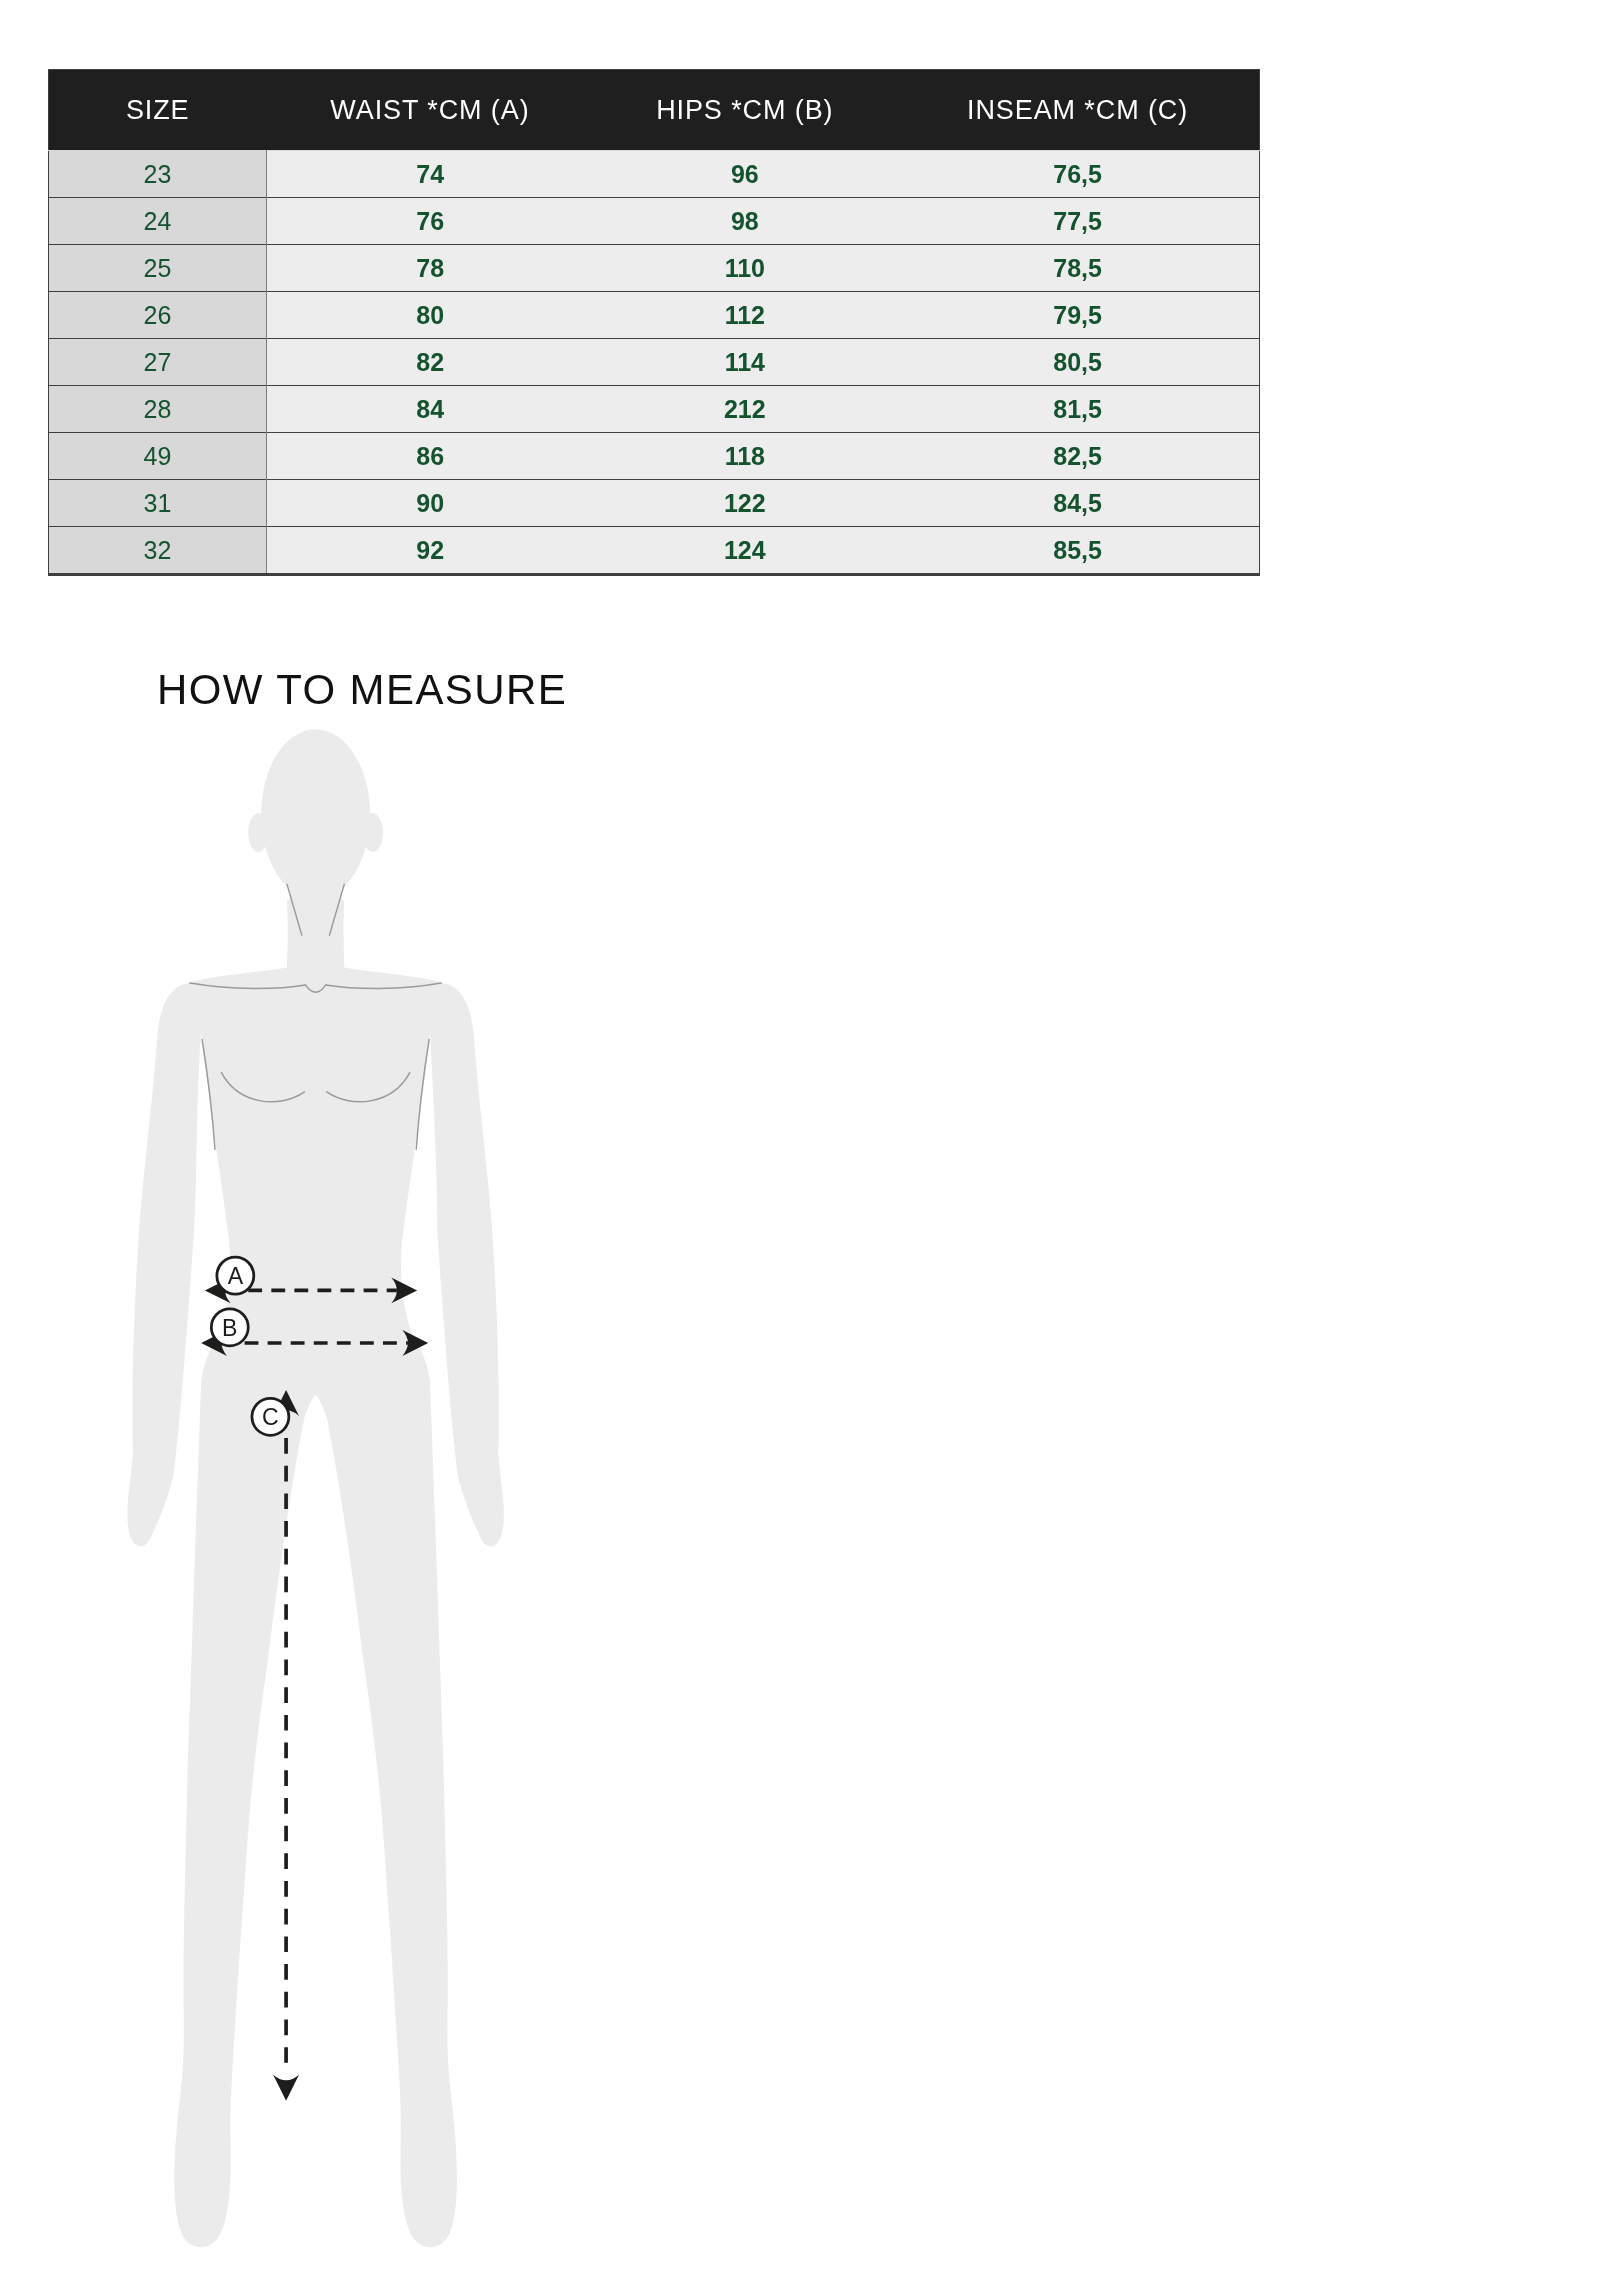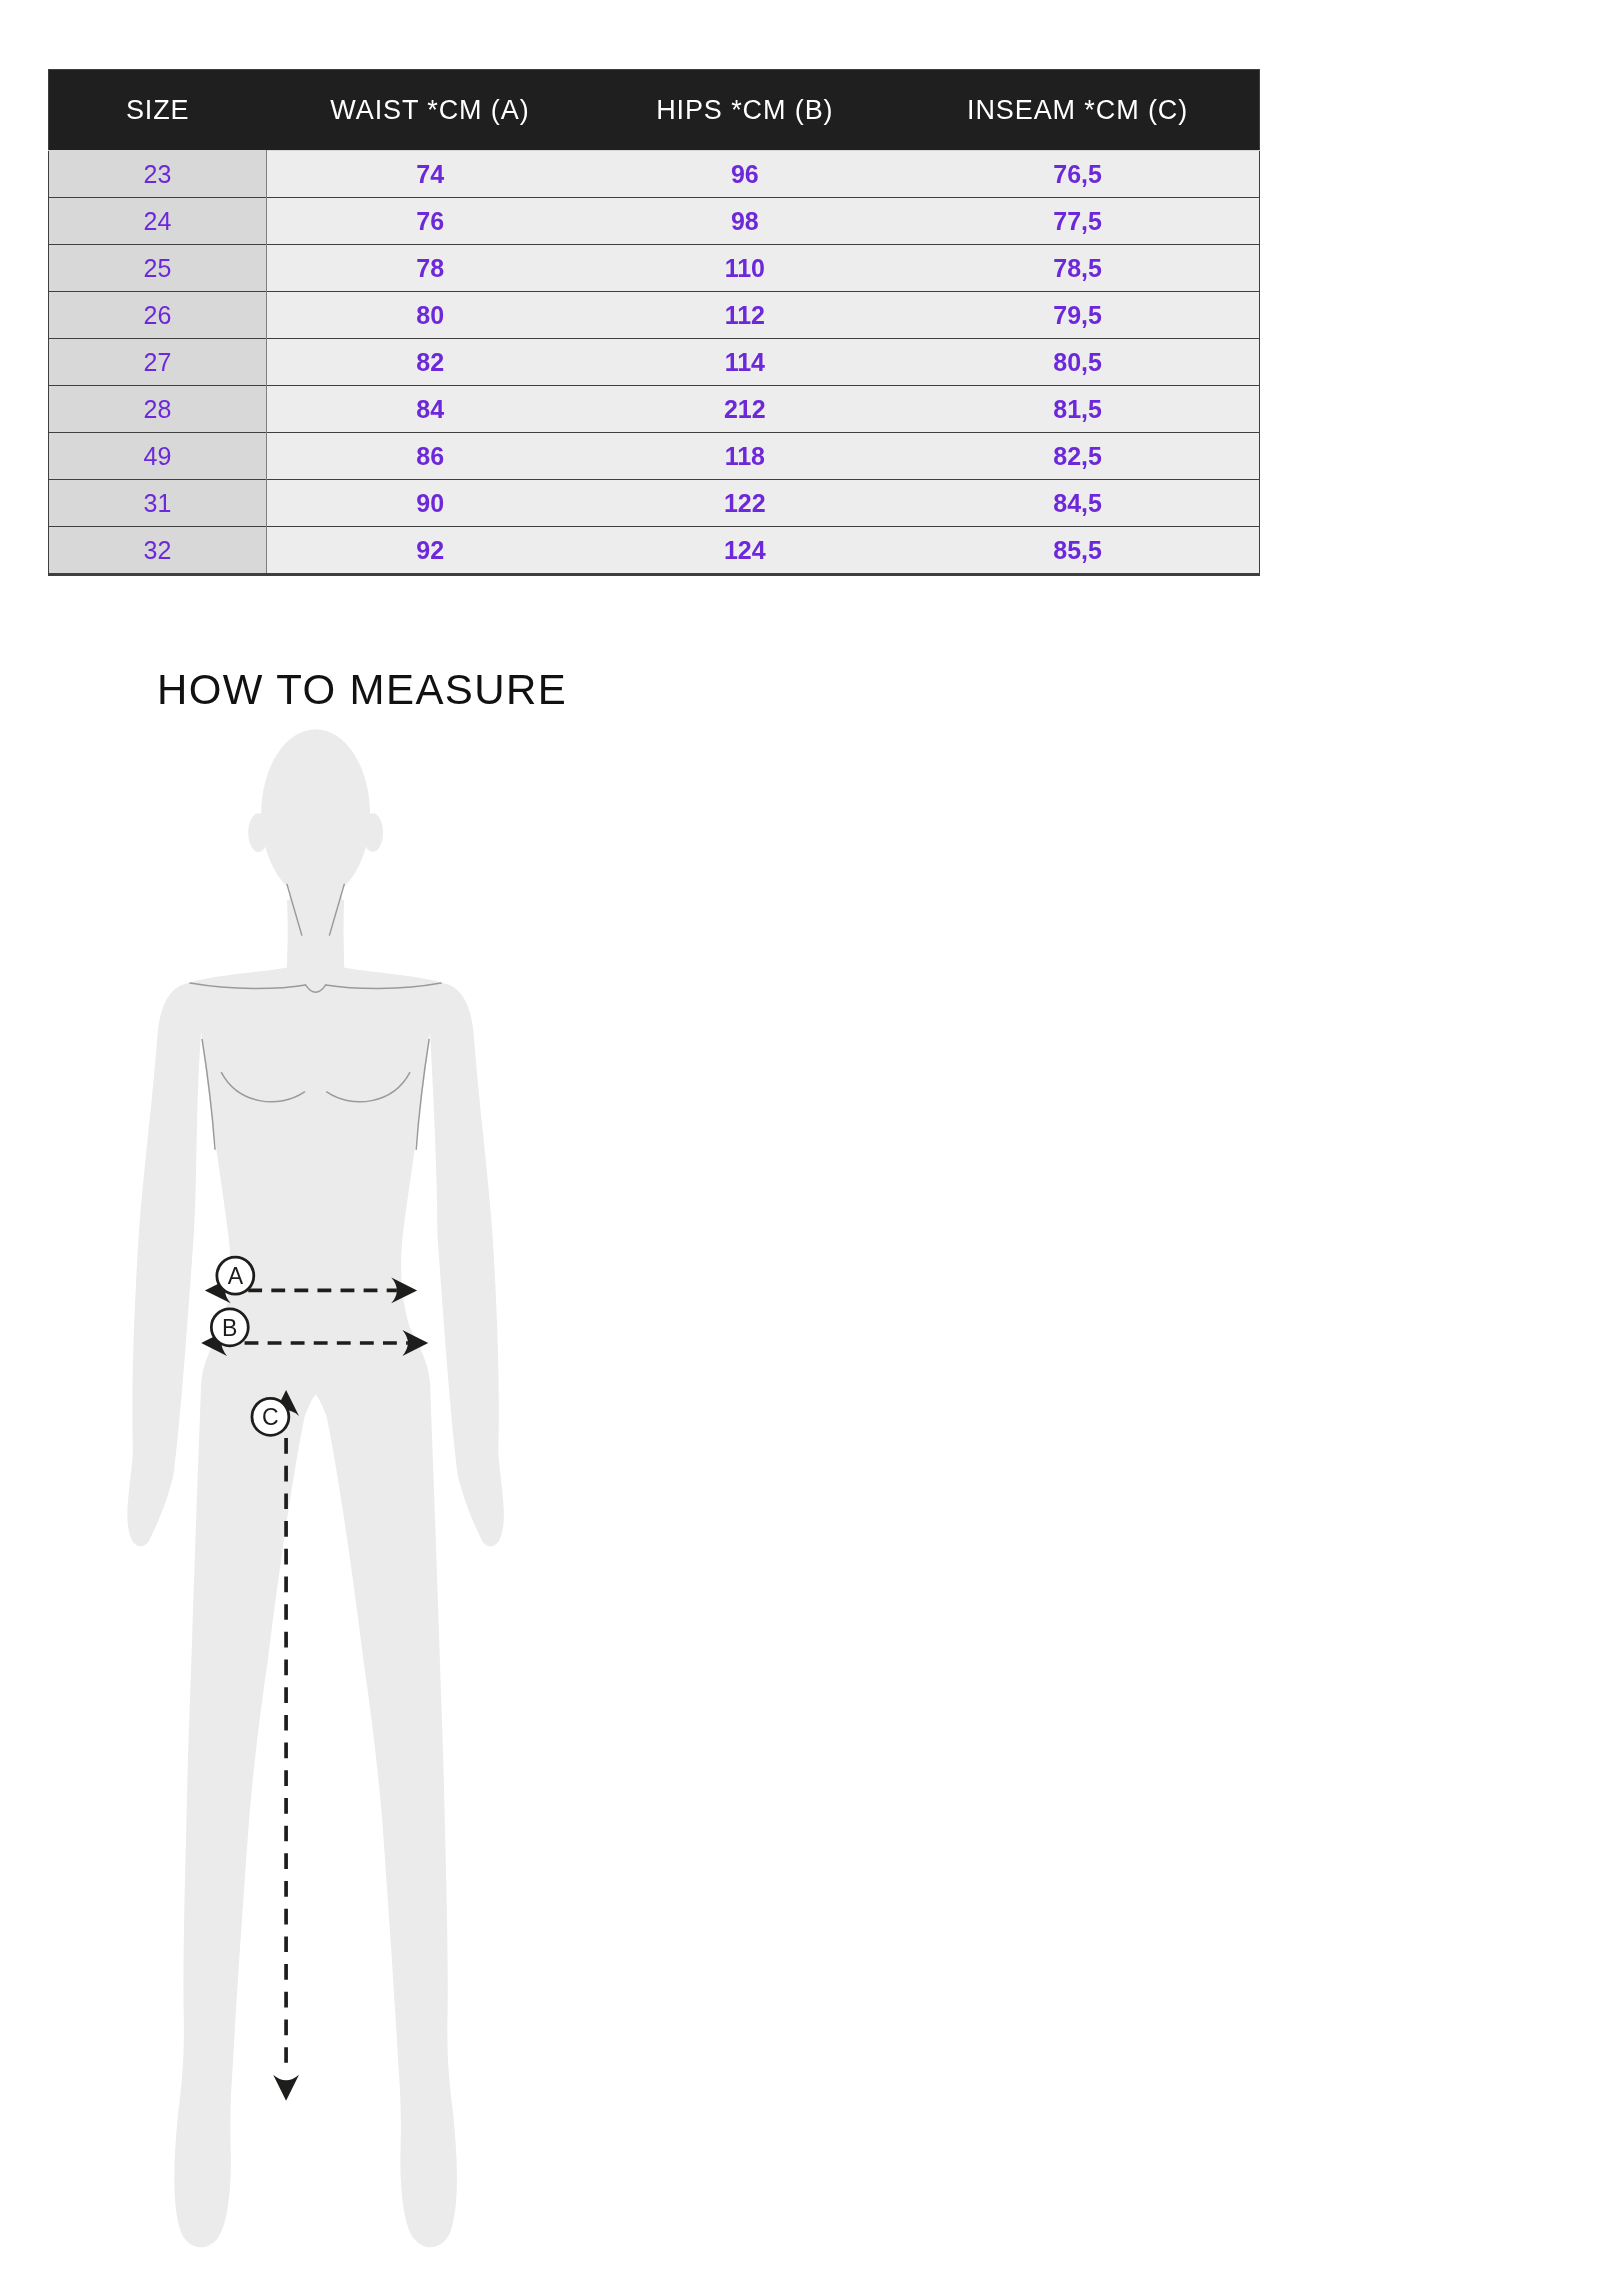--- a/index.html
+++ b/index.html
@@ -29,21 +29,21 @@
     font-size: 27px;
     font-weight: 400;
     letter-spacing: 0.9px;
     text-align: center;
     vertical-align: middle;
     border: none;
   }
   table.size-table td {
     height: 44px;
     font-size: 25px;
-    color: #6d28d9;
+    color: #14532d;
     text-align: center;
     vertical-align: middle;
     border-top: 1.8px solid #3f3f3f;
   }
   table.size-table tbody tr:first-child td { border-top: 1.8px solid #d7d7d7; }
   td.size-cell  { background: #d8d8d8; border-right: 1.8px solid #7f7f7f; }
   td.value-cell { background: #ededed; font-weight: bold; }
 
   
   .how-to-measure {

